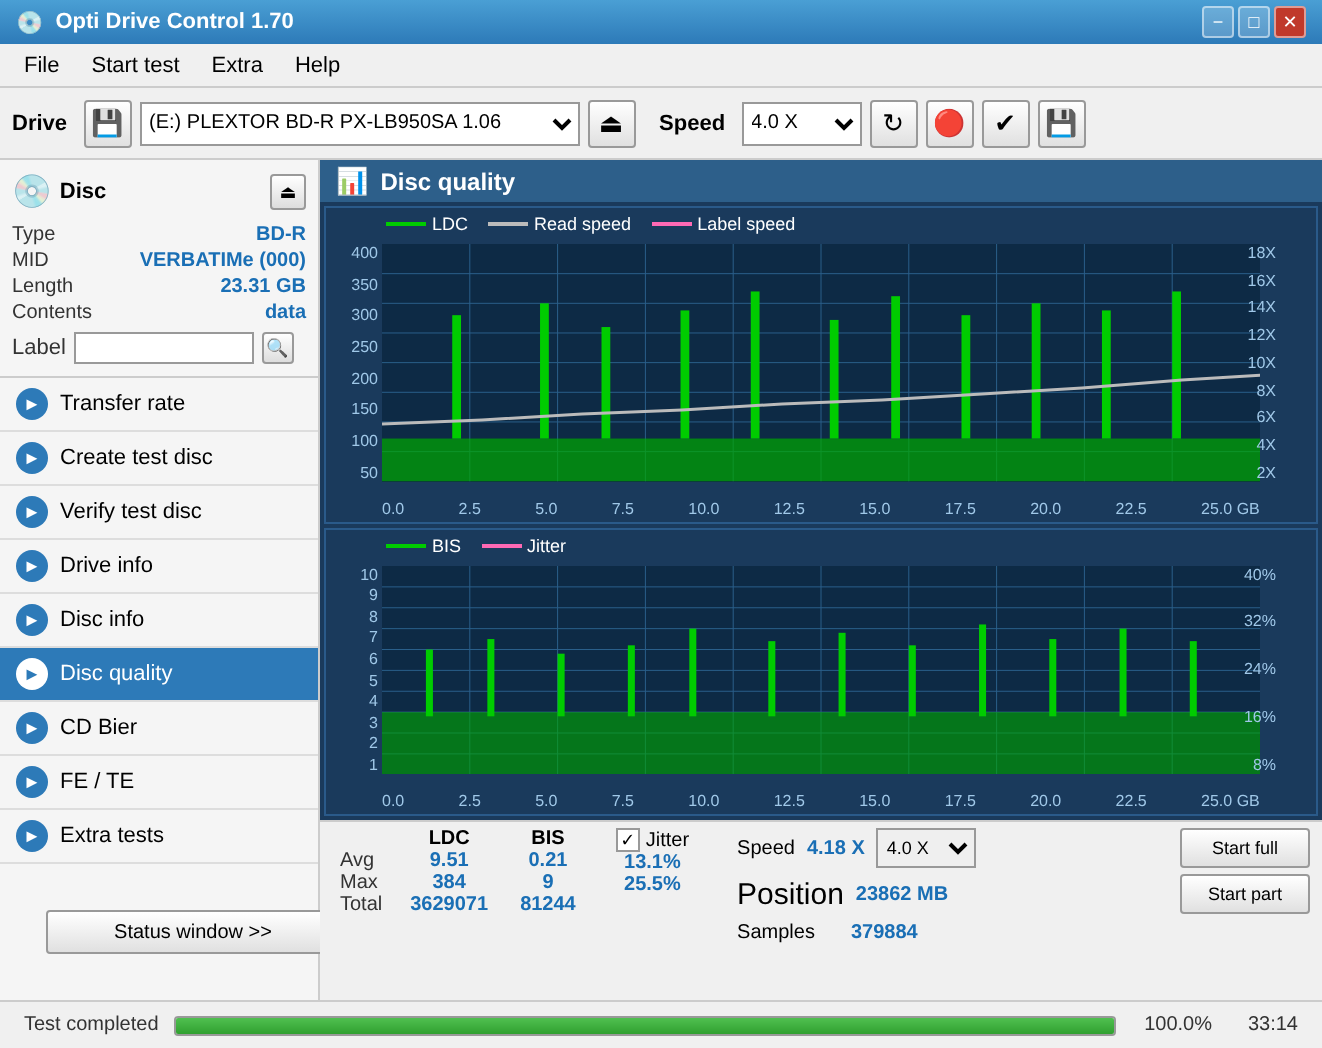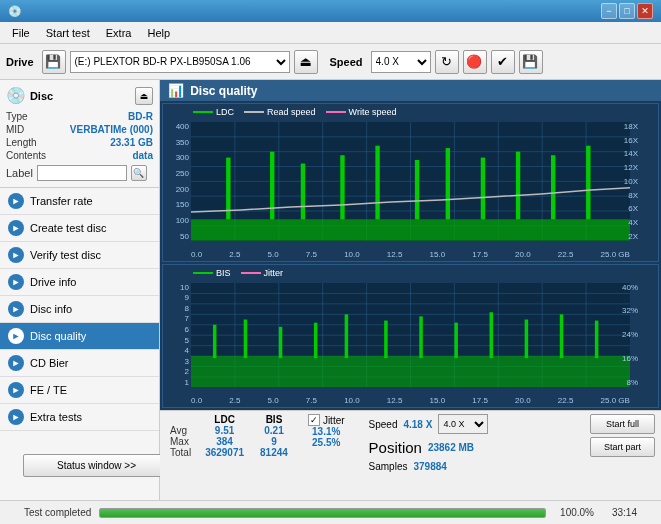--- a/index.html
+++ b/index.html
@@ -80,39 +80,40 @@
     .stats-area { background: #f0f0f0; height: 90px; border-top: 1px solid #ccc; display: flex; flex-direction: column; }
     .jitter-check { display: flex; align-items: center; gap: 3px; font-size: 10px; }
     .checkbox { width: 12px; height: 12px; border: 1px solid #999; background: white; display: flex; align-items: center; justify-content: center; font-size: 9px; }
     .speed-stat { display: flex; flex-direction: column; font-size: 10px; gap: 2px; }
     .speed-val { color: #1a6fb5; font-weight: bold; }
     .action-btns { display: flex; flex-direction: column; gap: 3px; margin-left: auto; }
     .action-btn { height: 20px; width: 65px; background: linear-gradient(to bottom, #fff, #e0e0e0); border: 1px solid #999; font-size: 9px; cursor: pointer; border-radius: 2px; }
     .speed-dropdown { height: 20px; width: 50px; font-size: 9px; border: 1px solid #999; }
     
     
-    .status-bar { height: 24px; background: #f0f0f0; border-top: 1px solid #ccc; display: flex; align-items: center; padding: 0 24px; gap: 8px; font-size: 10px; }
+    .status-bar { height: 24px; background: #f0f0f0; border-top: 1px solid #ccc; display: flex; align-items: center; padding: 0 12px; gap: 8px; font-size: 10px; }
     .status-text { color: #333; }
     .progress-bar-outer { flex: 1; height: 10px; border: 1px solid #999; background: #fff; border-radius: 2px; overflow: hidden; }
     .progress-bar-inner { height: 100%; background: linear-gradient(to bottom, #50c050, #30a030); }
     .progress-percent { font-size: 10px; color: #333; min-width: 40px; text-align: right; }
     .time-display { font-size: 10px; color: #333; min-width: 35px; text-align: right; }
 
     
     .stats-columns { display: flex; width: 100%; padding: 3px 6px; gap: 4px; align-items: flex-start; }
     .stats-table { font-size: 10px; }
     .stats-table td { padding: 0 4px; text-align: center; }
     .stats-table .label-cell { text-align: left; color: #333; padding-right: 6px; }
   </style>
 </head>
 <body>
 
 <div class="title-bar">
   <div class="title-bar-left">
     <span>💿</span>
+    <span>Opti Drive Control 1.70</span>
   </div>
   <div class="title-bar-controls">
     <div class="title-btn">−</div>
     <div class="title-btn">□</div>
     <div class="title-btn close">✕</div>
   </div>
 </div>
 
 <div class="menu-bar">
   <div class="menu-item">File</div>
@@ -229,21 +230,21 @@
             <div class="legend-item">
               <div class="legend-color" style="background:#00cc00;"></div>
               <span>LDC</span>
             </div>
             <div class="legend-item">
               <div class="legend-color" style="background:#bbbbbb;"></div>
               <span>Read speed</span>
             </div>
             <div class="legend-item">
               <div class="legend-color" style="background:#ff69b4;"></div>
-              <span>Write speed</span>
+              <span>Label speed</span>
             </div>
           </div>
 
           <div class="chart-bg">
             <svg width="100%" height="100%" style="position:absolute;top:0;left:0;">
 
               <line x1="0%" y1="12.5%" x2="100%" y2="12.5%" stroke="#2a5f8a" stroke-width="0.5"></line>
               <line x1="0%" y1="25%" x2="100%" y2="25%" stroke="#2a5f8a" stroke-width="0.5"></line>
               <line x1="0%" y1="37.5%" x2="100%" y2="37.5%" stroke="#2a5f8a" stroke-width="0.5"></line>
               <line x1="0%" y1="50%" x2="100%" y2="50%" stroke="#2a5f8a" stroke-width="0.5"></line>
@@ -465,21 +466,21 @@
             <span style="font-size:10px;">Speed</span>
             <span class="speed-val">4.18 X</span>
             <select class="speed-dropdown">
               <option>4.0 X</option>
             </select>
           </div>
           <div style="display:flex; gap:6px; align-items:center; margin-bottom:3px;">
             <span style="font-size:15px;">Position</span>
             <span class="speed-val">23862 MB</span>
           </div>
-          <div style="display:flex; gap:6px; align-items:center;">
+          <div style="display:flex; gap:18px; align-items:center;">
             <span style="font-size:10px;">Samples</span>
             <span class="speed-val">379884</span>
           </div>
         </div>
 
         <div class="action-btns" style="margin-left:auto;">
           <button class="action-btn">Start full</button>
           <button class="action-btn">Start part</button>
         </div>
       </div>

